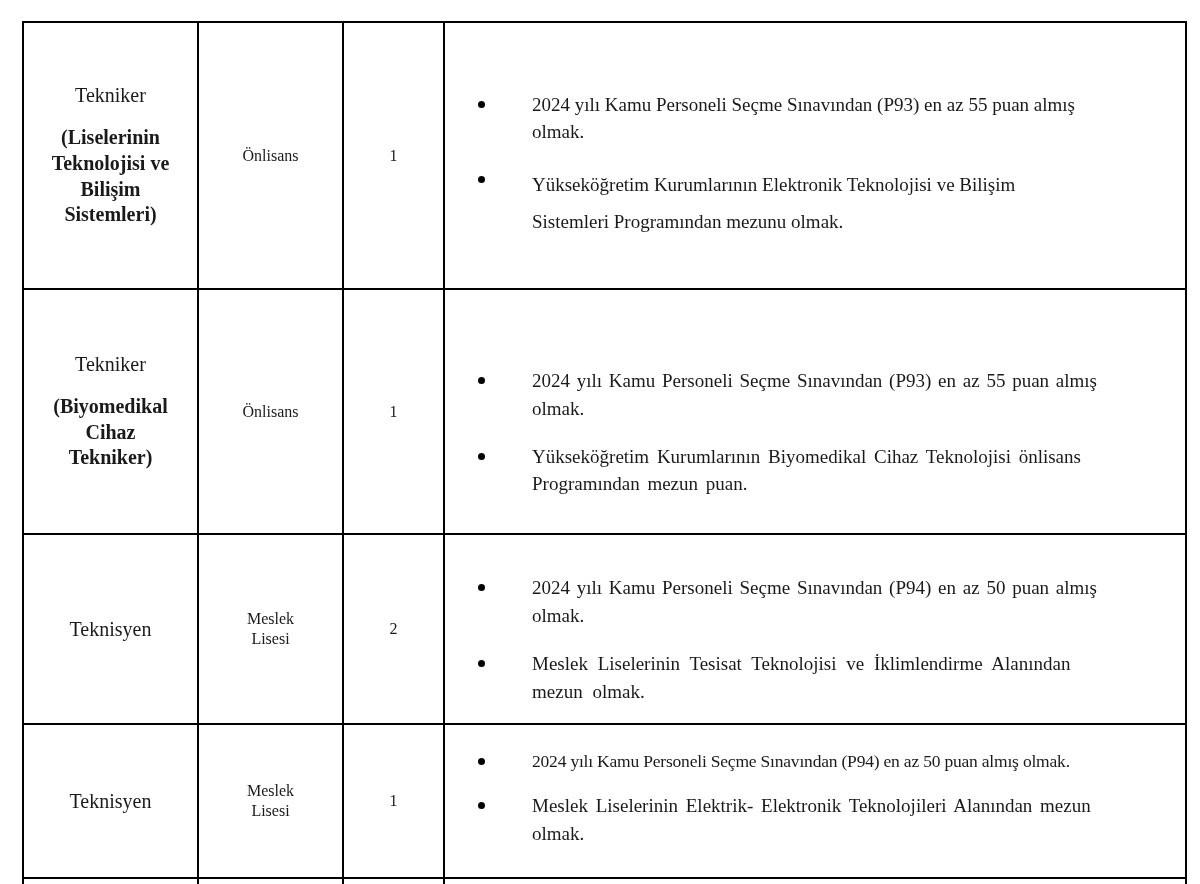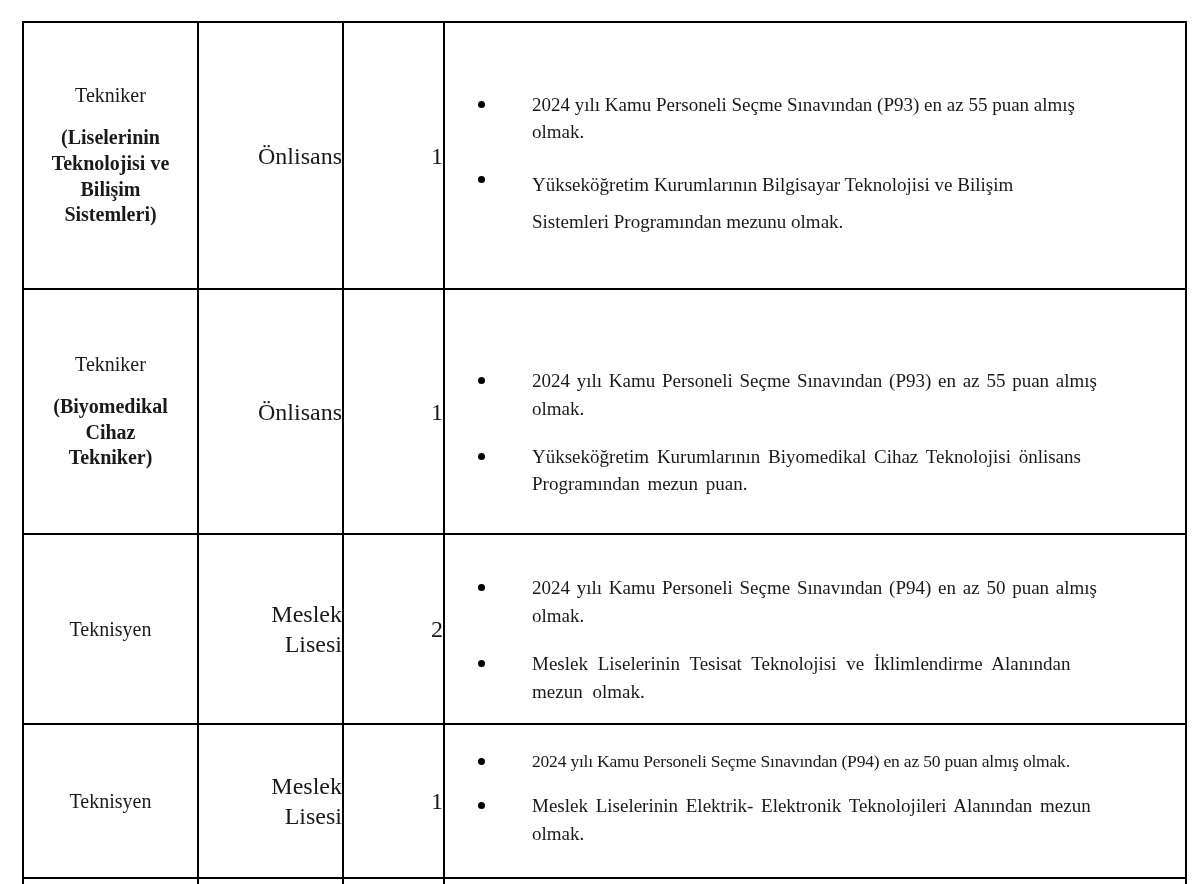--- a/index.html
+++ b/index.html
@@ -58,22 +58,22 @@
   .position-specialty {
     font-weight: bold;
     font-size: 20px;
     line-height: 1.28;
     white-space: pre-line;
   }
   .position-specialty:empty { display: none; }
 
   
   td.education-cell, td.quota-cell {
-    text-align: right;
-    font-size: 24px;
+    text-align: center;
+    font-size: 16px;
     line-height: 1.25;
   }
   .education-text { white-space: pre-line; }
 
   
   td.requirements-cell { vertical-align: top; }
   .req-inner { padding: 28px 14px 10px 0; }
   tr.row-0 .req-inner { padding-top: 30px; }
   tr.row-1 .req-inner { padding-top: 52px; }
   tr.row-2 .req-inner { padding-top: 32px; }
@@ -140,21 +140,21 @@
           <td class="quota-cell"><span>1</span></td>
           <td class="requirements-cell">
             <div class="req-inner">
               <div class="req-item">
                 <span class="req-bullet"></span>
                 <span class="req-text">2024 yılı Kamu Personeli Seçme Sınavından (P93) en az 55 puan almış
 olmak.</span>
               </div>
               <div class="req-item">
                 <span class="req-bullet"></span>
-                <span class="req-text">Yükseköğretim Kurumlarının Bilgisayar Teknolojisi ve Bilişim
+                <span class="req-text">Yükseköğretim Kurumlarının Elektronik Teknolojisi ve Bilişim
 Sistemleri Programından mezunu olmak.</span>
               </div>
             </div>
           </td>
         </tr>
         <tr class="row-1">
           <td class="position-cell">
             <div class="position-inner">
               <div class="position-title">Tekniker</div>
               <div class="position-specialty">(Biyomedikal

